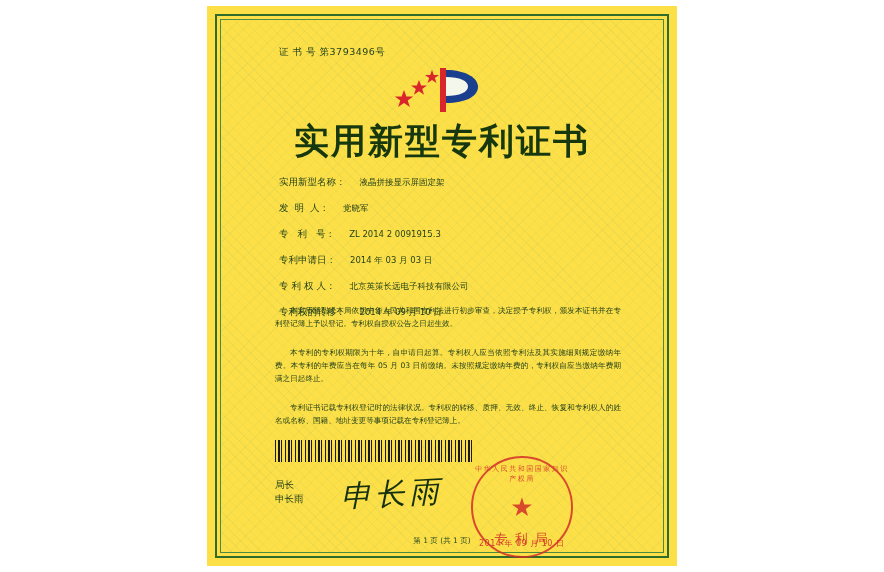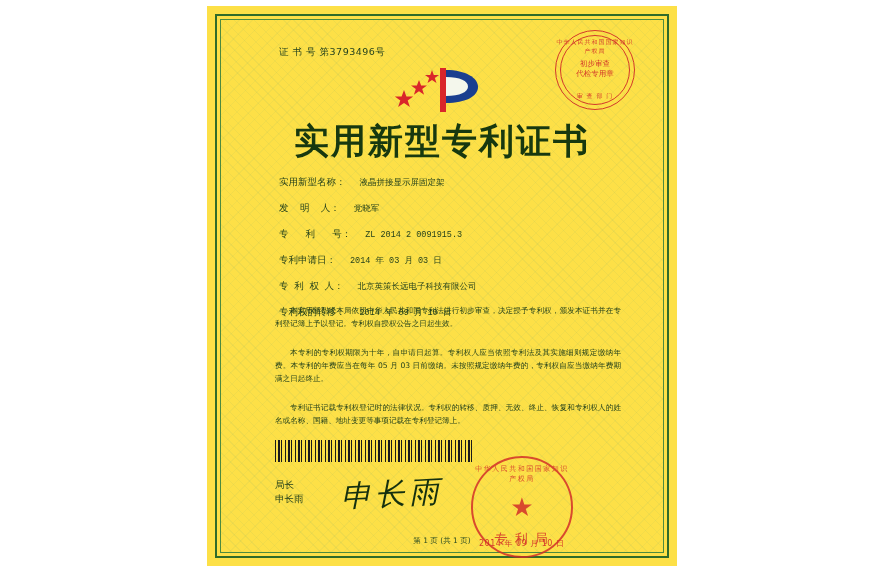--- a/index.html
+++ b/index.html
@@ -147,21 +147,20 @@
     color: #17380f;
     font-family: "DejaVu Sans", sans-serif;
   }
 
   
   .fields {
     position: absolute;
     left: 48px;
     top: 150px;
     right: 30px;
-    font-family: Liberation Mono, monospace;
   }
   .field-row {
     display: flex;
     align-items: baseline;
     margin-bottom: 13px;
     font-size: 9.5px;
     color: #1f3d1a;
   }
   .field-label {
     white-space: pre;
@@ -285,29 +284,20 @@
 <div class="page">
   <div class="sheet">
     <div class="border-outer"></div>
     <div class="border-inner"></div>
     <div class="texture"></div>
 
     <div class="content">
 
       <div class="cert-no">证 书 号 第3793496号</div>
 
-      <div class="top-seal">
-        <div class="ring"></div>
-        <div class="arc">中华人民共和国国家知识产权局</div>
-        <div class="mid">
-          <div>初步审查</div>
-          <div>代检专用章</div>
-        </div>
-        <div class="bottom">审 查 部 门</div>
-      </div>
 
       <div class="emblem">
         <svg width="120" height="56" viewBox="0 0 120 56">
           <g fill="#d9262a">
             <polygon points="22,30 24.4,36.4 31.2,36.4 25.7,40.4 27.9,47 22,43 16.1,47 18.3,40.4 12.8,36.4 19.6,36.4"></polygon>
             <polygon points="37,20 39.1,25.6 45,25.6 40.2,29.1 42.1,34.8 37,31.3 31.9,34.8 33.8,29.1 29,25.6 34.9,25.6"></polygon>
             <polygon points="50,10 51.8,15 57,15 52.8,18.1 54.5,23.1 50,20 45.5,23.1 47.2,18.1 43,15 48.2,15"></polygon>
           </g>
           <g>
             <polygon points="58,8 64,8 64,52 58,52" fill="#d9262a"></polygon>

